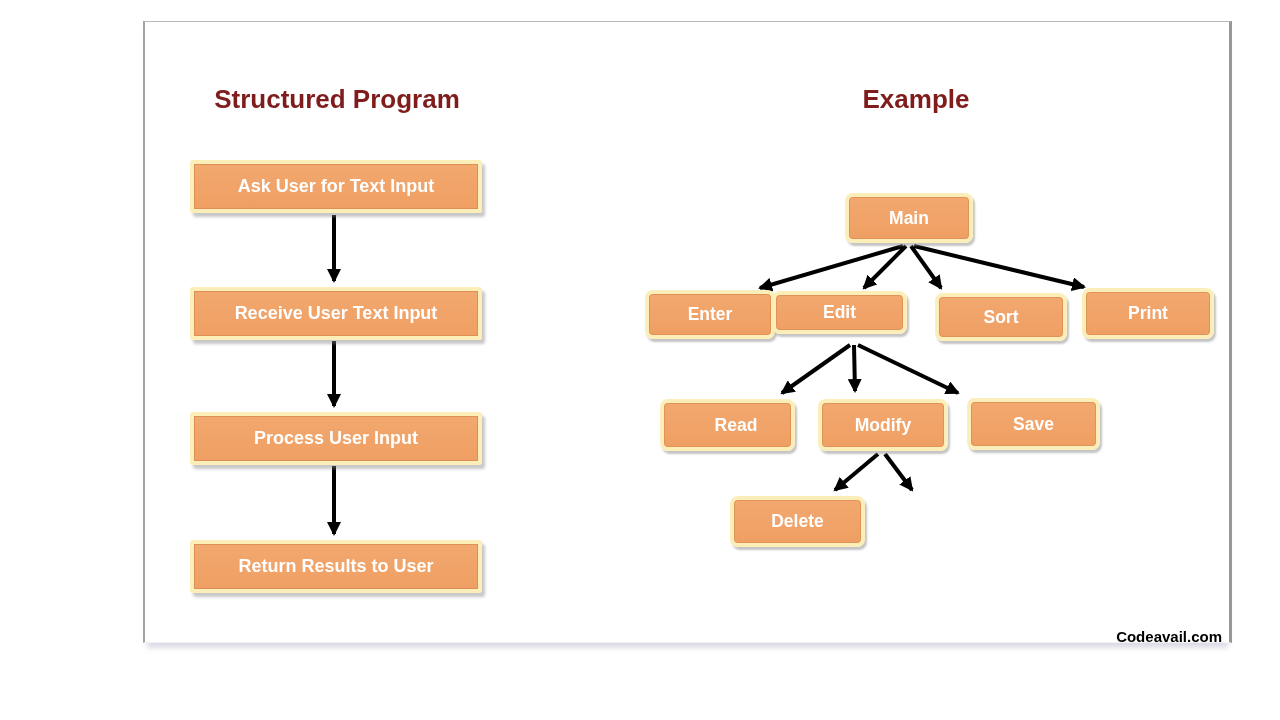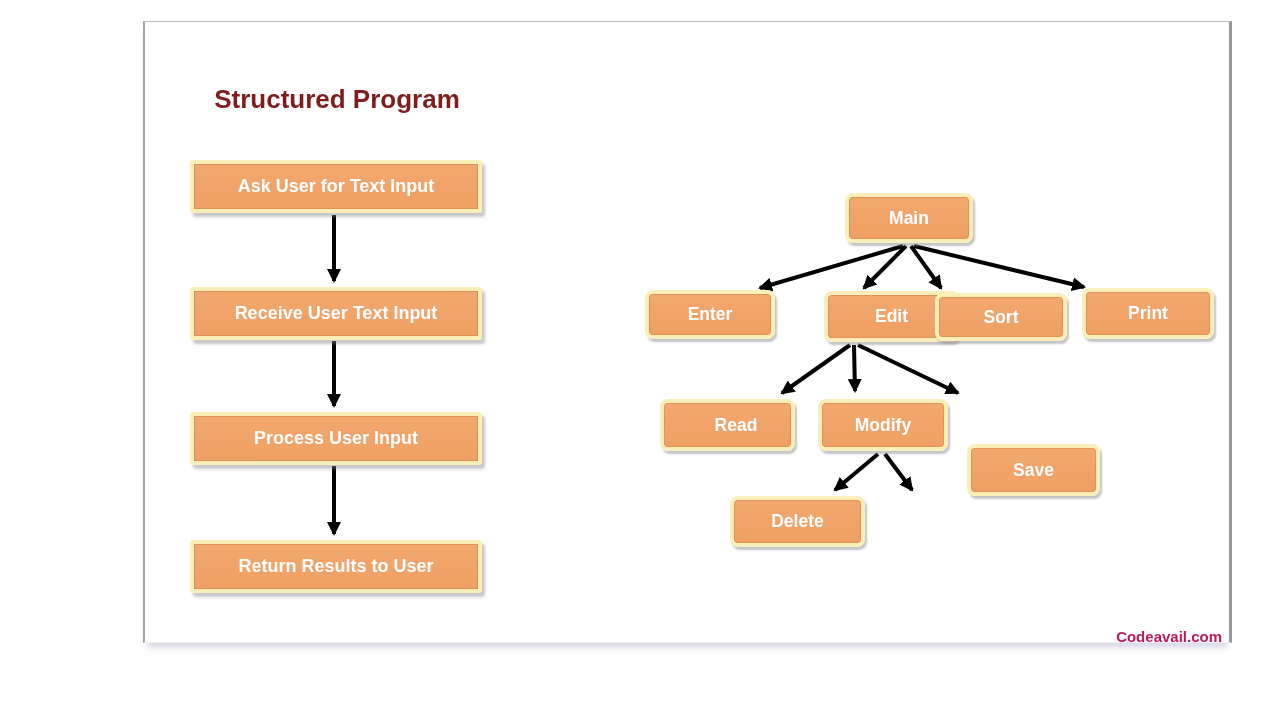--- a/index.html
+++ b/index.html
@@ -88,20 +88,21 @@
   }
 </style>
 </head>
 <body>
 
 <div class="stage">
 
   <div class="panel"></div>
 
   <div class="section-title" style="left:150px; top:84px; width:374px;">Structured Program</div>
+  <div class="section-title" style="left:766px; top:84px; width:300px;">Example</div>
 
   <svg class="arrow-layer" viewBox="0 0 1280 720" xmlns="http://www.w3.org/2000/svg">
     <defs>
       <marker id="ah" markerUnits="userSpaceOnUse" markerWidth="15" markerHeight="14" refX="12" refY="7" orient="auto">
         <polygon points="0,0 14,7 0,14" fill="#000000"></polygon>
       </marker>
     </defs>
 
     <line x1="334" y1="215" x2="334" y2="281" stroke="#000" stroke-width="4" marker-end="url(#ah)"></line>
     <line x1="334" y1="341" x2="334" y2="406" stroke="#000" stroke-width="4" marker-end="url(#ah)"></line>
@@ -121,25 +122,25 @@
   </svg>
 
   <div class="flow-box" style="left:190px; top:160px;">Ask User for Text Input</div>
   <div class="flow-box" style="left:190px; top:287px;">Receive User Text Input</div>
   <div class="flow-box" style="left:190px; top:412px;">Process User Input</div>
   <div class="flow-box" style="left:190px; top:540px;">Return Results to User</div>
 
   <div class="tree-box" style="left:845px; top:193px; width:128px; height:50px;">Main</div>
 
   <div class="tree-box" style="left:645px; top:290px; width:130px; height:49px;">Enter</div>
-  <div class="tree-box" style="left:824px; top:291px; width:135px; height:51px;">Edit</div>
+  <div class="tree-box" style="left:772px; top:291px; width:135px; height:43px;">Edit</div>
   <div class="tree-box" style="left:935px; top:293px; width:132px; height:48px;">Sort</div>
   <div class="tree-box" style="left:1082px; top:288px; width:132px; height:51px;">Print</div>
 
   <div class="tree-box" style="left:660px; top:399px; width:135px; height:52px;padding-left:17px;">Read</div>
   <div class="tree-box" style="left:818px; top:399px; width:130px; height:52px;">Modify</div>
-  <div class="tree-box" style="left:967px; top:398px; width:133px; height:52px;margin-top:46px;">Save</div>
+  <div class="tree-box" style="left:967px; top:398px; width:133px; height:52px;">Save</div>
 
   <div class="tree-box" style="left:730px; top:496px; width:135px; height:51px;">Delete</div>
 
-  <div class="watermark" style="color: #be185d;">Codeavail.com</div>
+  <div class="watermark" style="color: #000000;">Codeavail.com</div>
 
 </div>
 
 </body></html>

